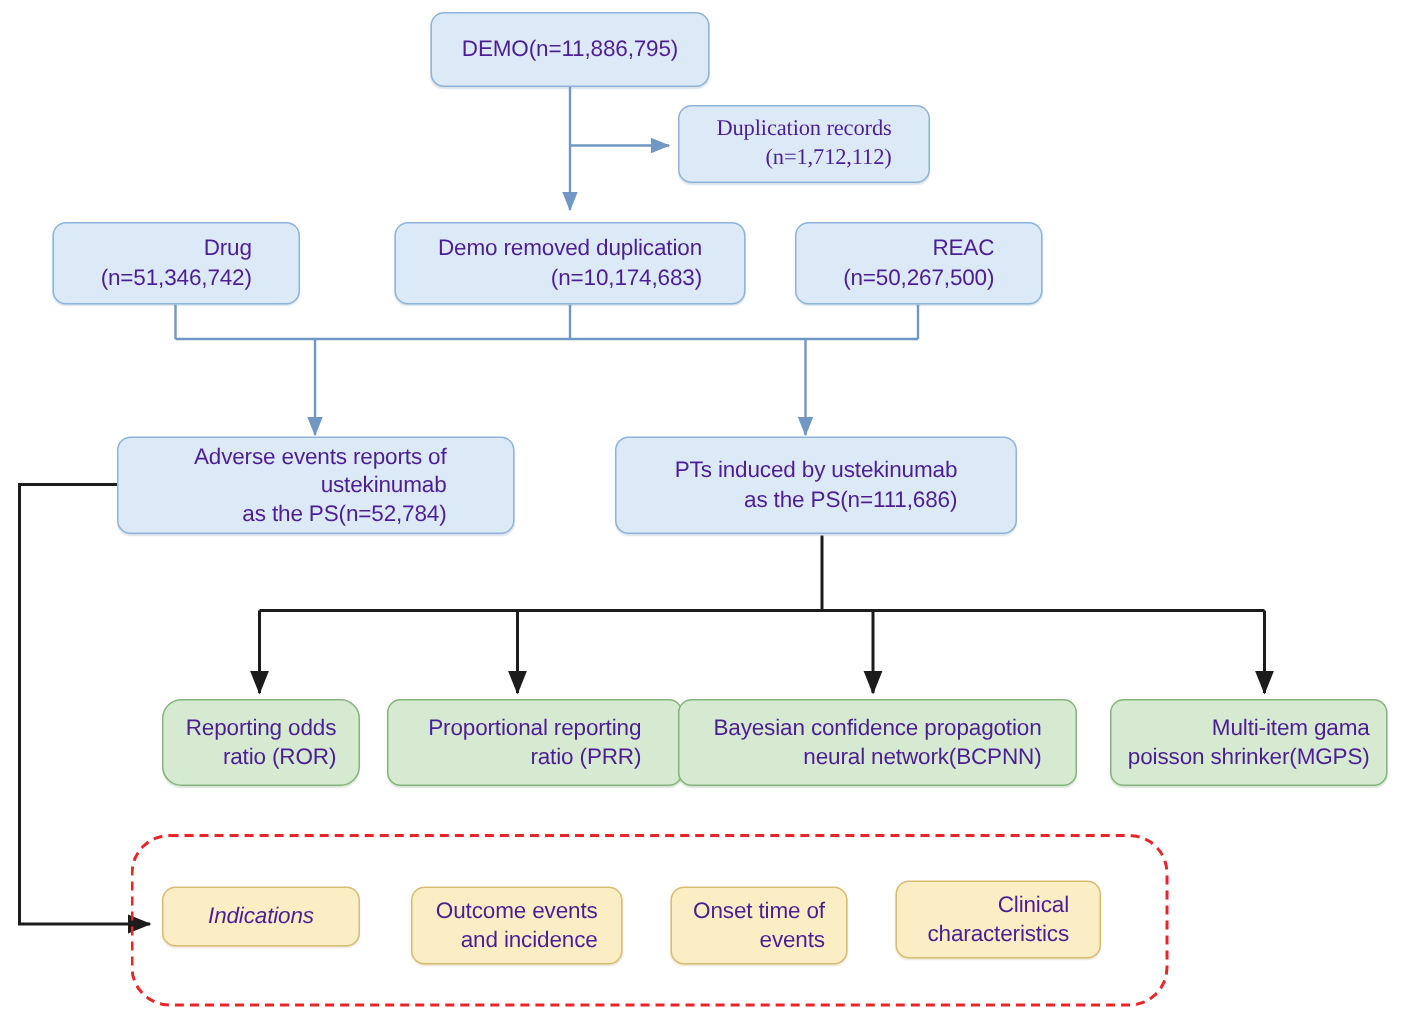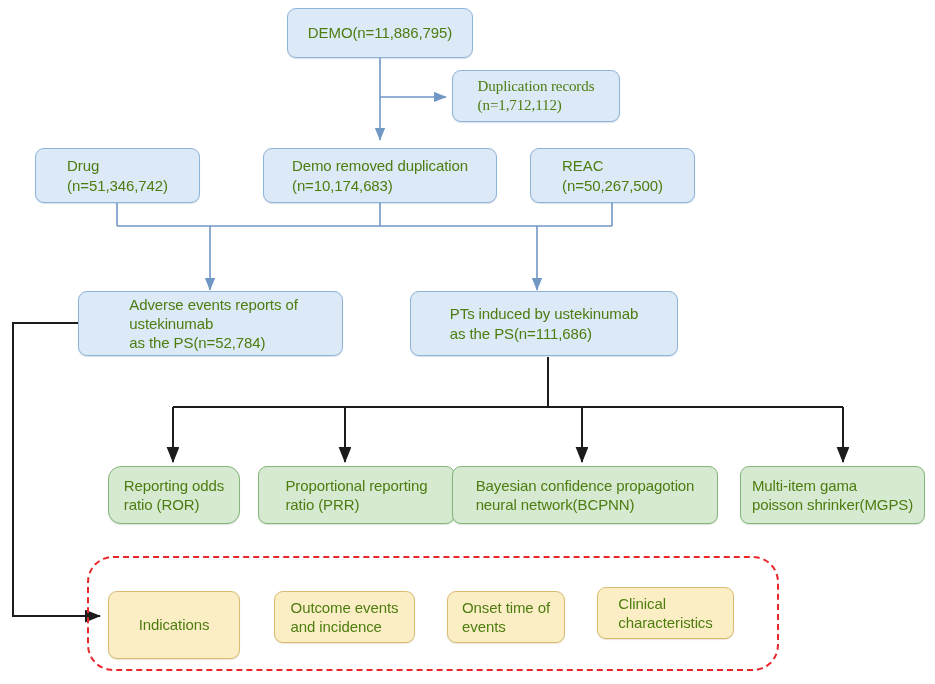--- a/index.html
+++ b/index.html
@@ -16,25 +16,25 @@
     height: 684px;
     background: #ffffff;
     overflow: hidden;
   }
   .node {
     position: absolute;
     box-sizing: border-box;
     display: flex;
     align-items: center;
     justify-content: center;
-    text-align: left;
+    text-align: right;
     border-radius: 9px;
     font-size: 15px;
     line-height: 1.28;
-    color: #4d7c0f;
+    color: #4c1d95;
     letter-spacing: -0.1px;
     padding: 2px 6px;
     white-space: pre-line;
   }
   .node.blue {
     background: #dce9f7;
     border: 1.2px solid #8fb4d9;
     box-shadow: 0 1px 1px rgba(120,150,180,0.28);
   }
   .node.green {
@@ -127,21 +127,21 @@
 ratio (PRR)</div>
 
   <div class="node green" style="left:452px; top:466px; width:266px; height:58px;">Bayesian confidence propagotion
 neural network(BCPNN)</div>
 
   <div class="node green" style="left:740px; top:466px; width:185px; height:58px;">Multi-item gama
 poisson shrinker(MGPS)</div>
 
   <div class="dashed-group" style="left:87px; top:556px; width:692px; height:115px;"></div>
 
-  <div class="node yellow" style="left:108px; top:591px; width:132px; height:68px;">Indications</div>
+  <div class="node yellow" style="left:108px; top:591px; width:132px; height:40px;font-style:italic;">Indications</div>
 
   <div class="node yellow" style="left:274px; top:591px; width:141px; height:52px;">Outcome events
 and incidence</div>
 
   <div class="node yellow" style="left:447px; top:591px; width:118px; height:52px;">Onset time of
 events</div>
 
   <div class="node yellow" style="left:597px; top:587px; width:137px; height:52px;">Clinical
 characteristics</div>
 

